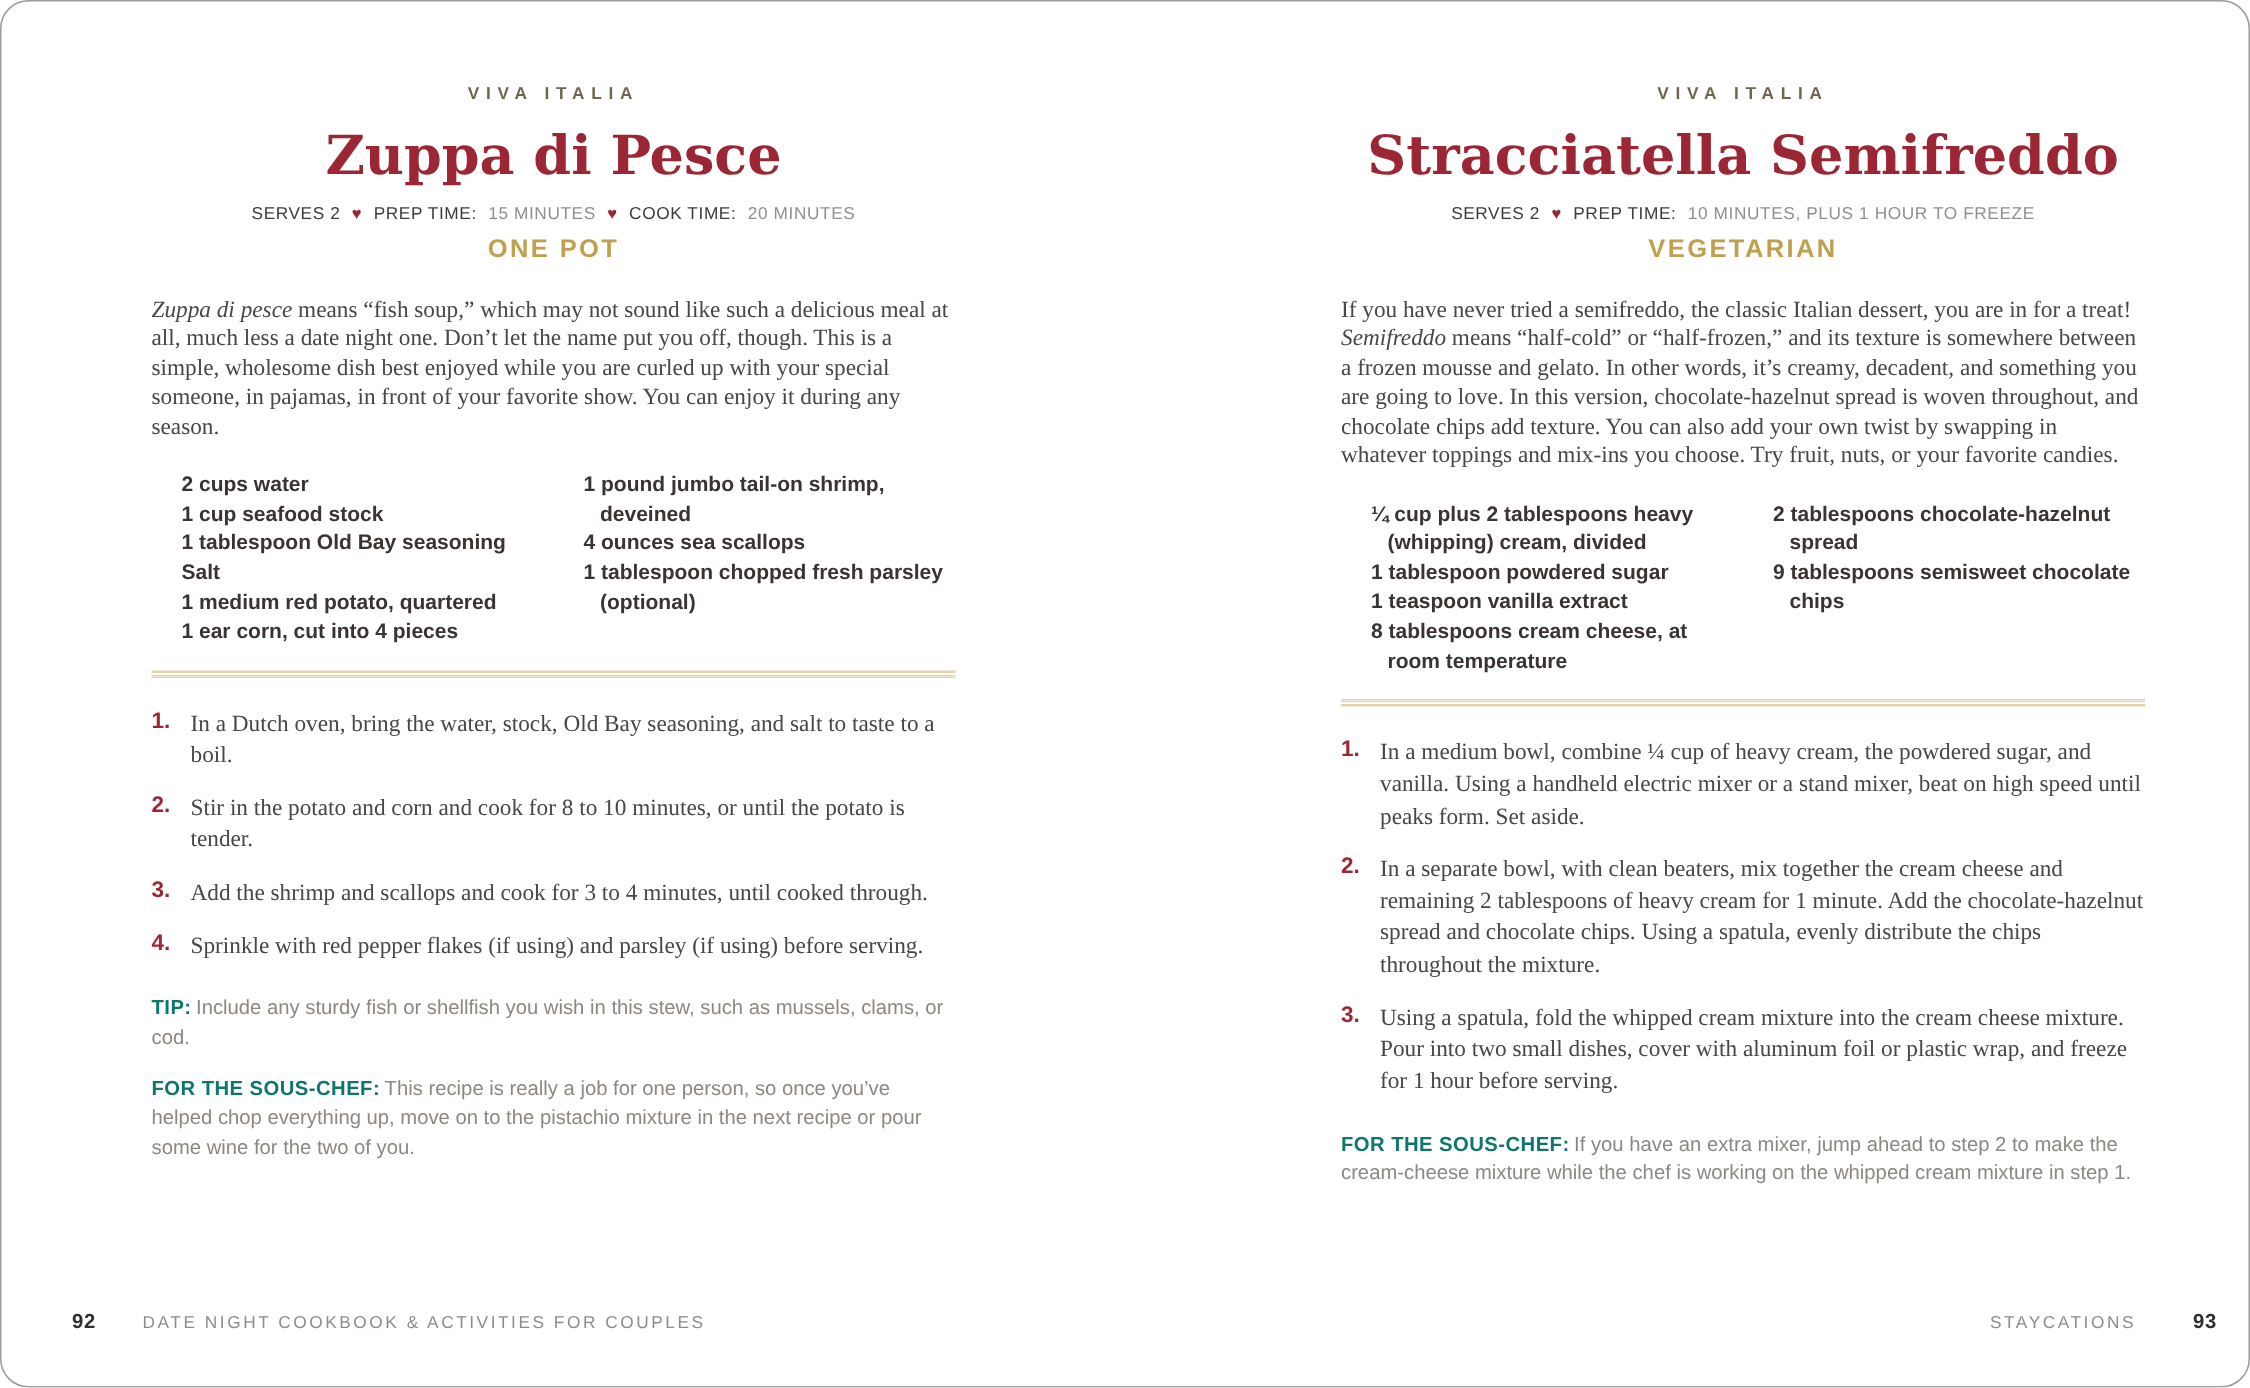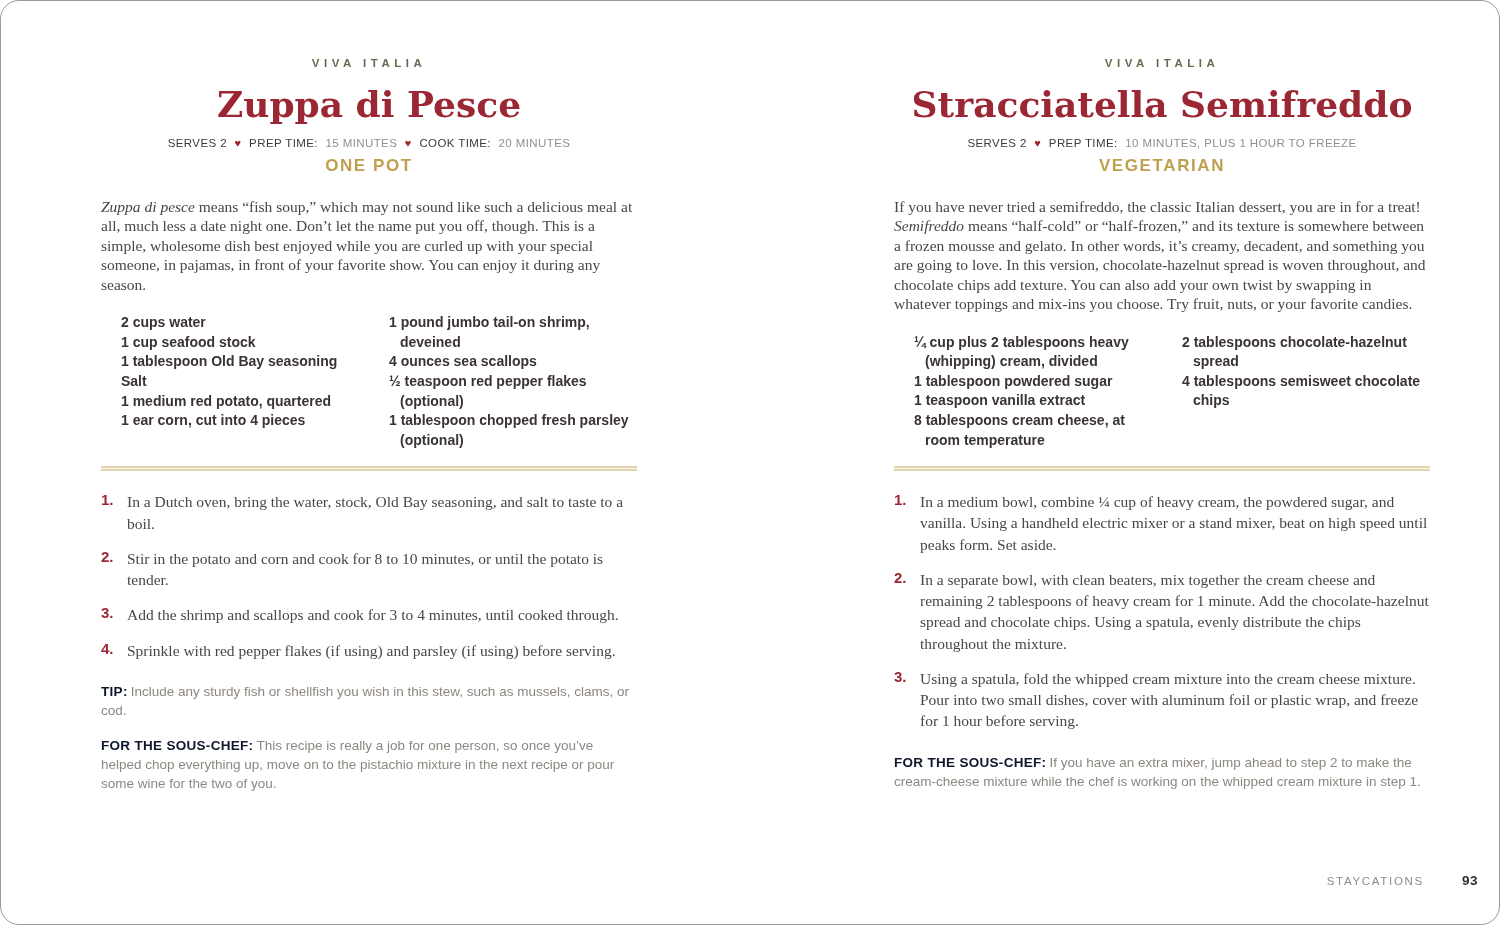--- a/index.html
+++ b/index.html
@@ -106,21 +106,21 @@
     font-family:"Liberation Serif",serif;
     font-size:15.5px;line-height:1.37;
     color:var(--body_serif);
   }
   .notes{margin-top:21px;}
   .note{
     font-size:13.5px;line-height:1.44;
     color:var(--note_gray);
     margin-bottom:15px;
   }
-  .note b{color:#0f172a;letter-spacing:0.3px;margin-right:3px;}
+  .note b{color:#0f766e;letter-spacing:0.3px;margin-right:3px;}
   .footer{
     position:absolute;bottom:36px;left:0;right:0;
     display:flex;align-items:baseline;
   }
   .footer-left{padding-left:47px;gap:31px;}
   .footer-right{justify-content:flex-end;padding-right:44px;gap:38px;}
   .page-num{font-weight:bold;font-size:13.5px;color:#2e2e2e;letter-spacing:0.5px;}
   .footer-label{
     font-size:11.5px;color:#8c8c8c;letter-spacing:1.7px;
   }
@@ -150,21 +150,20 @@
         <li class="ing">2 cups water</li>
         <li class="ing">1 cup seafood stock</li>
         <li class="ing">1 tablespoon Old Bay seasoning</li>
         <li class="ing">Salt</li>
         <li class="ing">1 medium red potato, quartered</li>
         <li class="ing">1 ear corn, cut into 4 pieces</li>
       </ul>
       <ul class="ing-col ing-col-2">
         <li class="ing">1 pound jumbo tail-on shrimp, deveined</li>
         <li class="ing">4 ounces sea scallops</li>
-        <li class="ing">½ teaspoon red pepper flakes (optional)</li>
         <li class="ing">1 tablespoon chopped fresh parsley (optional)</li>
       </ul>
     </div>
 
     <div class="divider"></div>
 
     <ol class="steps">
       <li class="step">
           <span class="step-num">1.</span>
           <span class="step-text">In a Dutch oven, bring the water, stock, Old Bay seasoning, and salt to taste to a boil.</span>
@@ -181,20 +180,24 @@
           <span class="step-num">4.</span>
           <span class="step-text">Sprinkle with red pepper flakes (if using) and parsley (if using) before serving.</span>
         </li>
     </ol>
 
     <div class="notes">
       <p class="note"><b>TIP:</b><span>Include any sturdy fish or shellfish you wish in this stew, such as mussels, clams, or cod.</span></p>
       <p class="note"><b>FOR THE SOUS-CHEF:</b><span>This recipe is really a job for one person, so once you’ve helped chop everything up, move on to the pistachio mixture in the next recipe or pour some wine for the two of you.</span></p>
     </div>
 
+    <div class="footer footer-left">
+      <span class="page-num">92</span>
+      <span class="footer-label">DATE NIGHT COOKBOOK &amp; ACTIVITIES FOR COUPLES</span>
+    </div>
   </div>
 
   <div class="page page-right">
     <div class="eyebrow">VIVA ITALIA</div>
     <h1 class="title">Stracciatella Semifreddo</h1>
     <div class="meta">
       <span class="m-label">SERVES 2</span>
       <span class="heart">♥</span>
       <span class="m-label">PREP TIME:</span>
       <span class="m-value">10 MINUTES, PLUS 1 HOUR TO FREEZE</span>
@@ -204,21 +207,21 @@
 
     <div class="ingredients">
       <ul class="ing-col ing-col-1">
         <li class="ing">¼ cup plus 2 tablespoons heavy (whipping) cream, divided</li>
         <li class="ing">1 tablespoon powdered sugar</li>
         <li class="ing">1 teaspoon vanilla extract</li>
         <li class="ing">8 tablespoons cream cheese, at room temperature</li>
       </ul>
       <ul class="ing-col ing-col-2">
         <li class="ing">2 tablespoons chocolate-hazelnut spread</li>
-        <li class="ing">4 tablespoons semisweet chocolate chips</li>
+        <li class="ing">9 tablespoons semisweet chocolate chips</li>
       </ul>
     </div>
 
     <div class="divider"></div>
 
     <ol class="steps">
       <li class="step">
           <span class="step-num">1.</span>
           <span class="step-text">In a medium bowl, combine ¼ cup of heavy cream, the powdered sugar, and vanilla. Using a handheld electric mixer or a stand mixer, beat on high speed until peaks form. Set aside.</span>
         </li>

